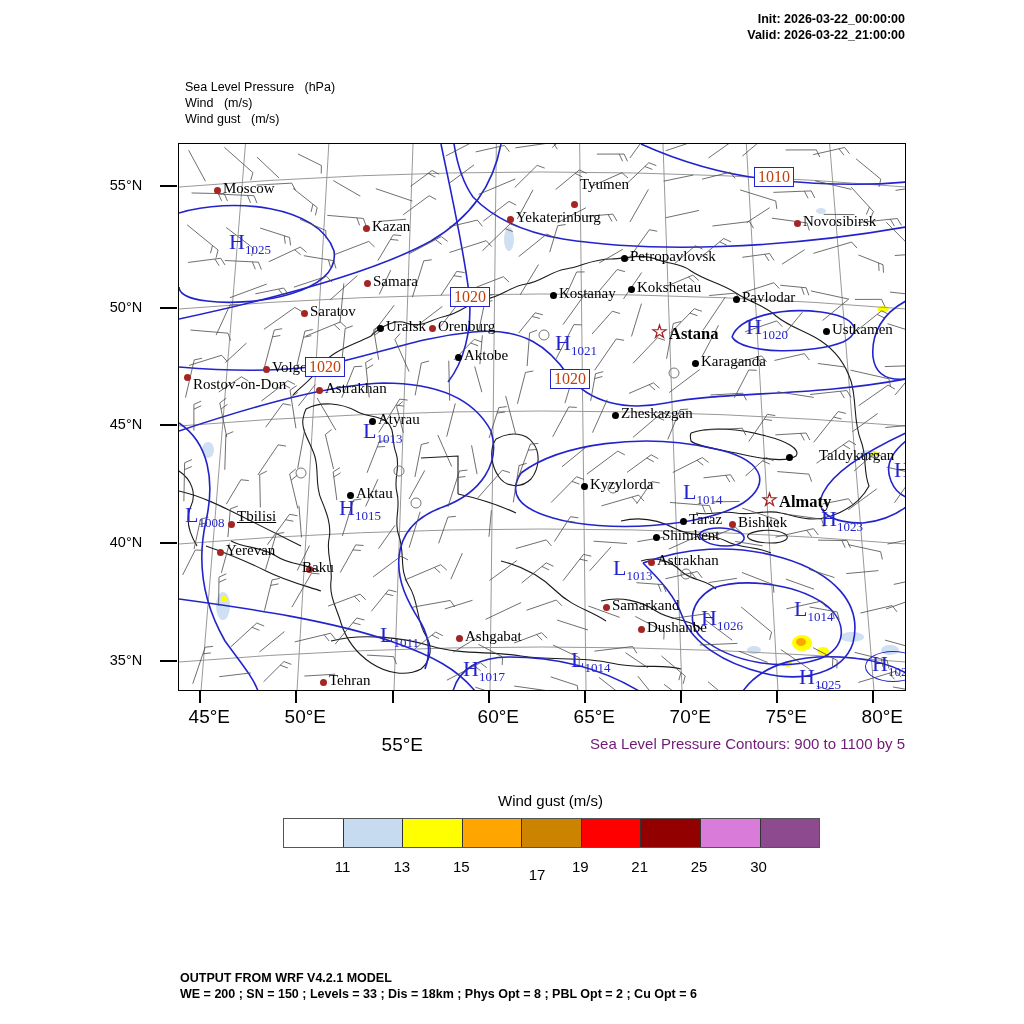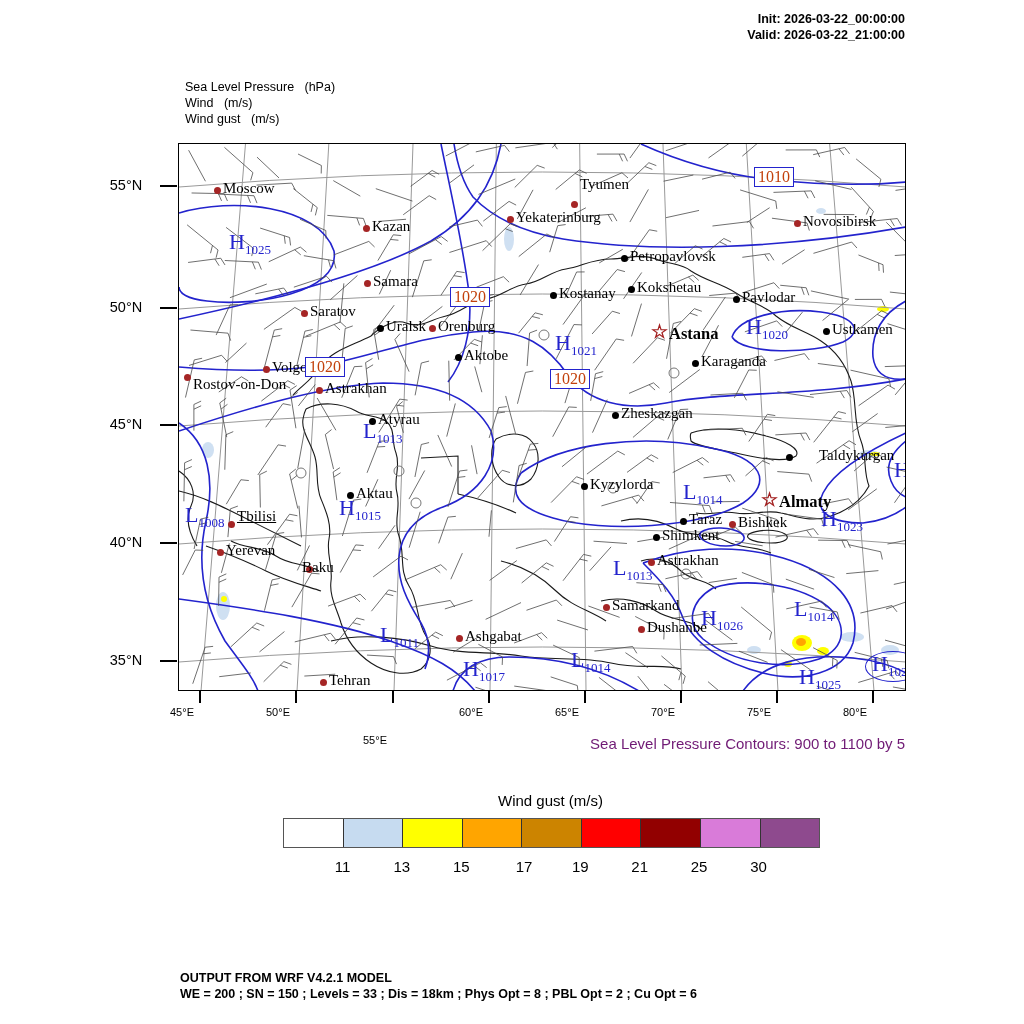--- a/index.html
+++ b/index.html
@@ -18,21 +18,21 @@
   .city-label.cap{font-weight:bold;font-size:16.5px;}
   .city-star{position:absolute;font-size:19px;font-weight:bold;color:#a32020;line-height:1;}
   .hl{position:absolute;font-family:"Liberation Serif",serif;color:#2323cd;font-size:22px;line-height:1;white-space:nowrap;}
   .hl sub{font-size:13px;vertical-align:-5px;letter-spacing:0;}
   .hl.circled{border:1.6px solid #2323cd;border-radius:50%;padding:1px 6px 3px 6px;}
   .pbox{position:absolute;font-family:"Liberation Serif",serif;color:#c2410c;font-size:16px;
         border:1.3px solid #2323cd;background:#fff;padding:0 3px;line-height:1.15;white-space:nowrap;}
   .ytick{position:absolute;width:17px;height:2px;background:#000;}
   .ytick-label{position:absolute;width:60px;text-align:center;font-size:14.5px;}
   .xtick{position:absolute;width:2px;height:12px;background:#000;}
-  .xtick-label{position:absolute;width:60px;text-align:left;font-size:11px;}
+  .xtick-label{position:absolute;width:60px;text-align:right;font-size:19px;}
   #caption{position:absolute;right:119px;top:735px;font-size:15px;color:#701a75;}
   #cbar-title{position:absolute;left:283px;width:535px;top:792px;text-align:center;font-size:15px;}
   #colorbar{position:absolute;left:283px;top:818px;width:535px;height:28px;display:flex;
             border:1px solid #555;box-sizing:content-box;}
   .cbar-seg{flex:1 1 0;border-right:1px solid #333;}
   .cbar-seg:last-child{border-right:none;}
   #cbar-labels{position:absolute;left:283px;top:858px;width:535px;height:20px;}
   .cbar-lab{position:absolute;transform:translateX(-50%);font-size:15px;}
   #footer1{position:absolute;left:180px;top:971px;font-size:12.5px;font-weight:bold;}
   #footer2{position:absolute;left:180px;top:987px;font-size:12.5px;font-weight:bold;}
@@ -885,21 +885,21 @@
       <div class="cbar-seg" style="background: rgb(204, 132, 0);"></div>
       <div class="cbar-seg" style="background: rgb(255, 0, 0);"></div>
       <div class="cbar-seg" style="background: rgb(146, 0, 0);"></div>
       <div class="cbar-seg" style="background: rgb(217, 123, 217);"></div>
       <div class="cbar-seg" style="background: rgb(142, 74, 142);"></div>
     </div>
   <div id="cbar-labels">
       <span class="cbar-lab" style="left: 59.4444px;">11</span>
       <span class="cbar-lab" style="left: 118.889px;">13</span>
       <span class="cbar-lab" style="left: 178.333px;">15</span>
-      <span class="cbar-lab" style="left: 241px;">17</span>
+      <span class="cbar-lab" style="left: 254px; margin-top: 8px;">17</span>
       <span class="cbar-lab" style="left: 297.222px;">19</span>
       <span class="cbar-lab" style="left: 356.667px;">21</span>
       <span class="cbar-lab" style="left: 416.111px;">25</span>
       <span class="cbar-lab" style="left: 475.556px;">30</span>
     </div>
 
   <div id="footer1">OUTPUT FROM WRF V4.2.1 MODEL</div>
   <div id="footer2">WE = 200 ; SN = 150 ; Levels = 33 ; Dis = 18km ; Phys Opt = 8 ; PBL Opt = 2 ; Cu Opt = 6</div>
 </div>
 

